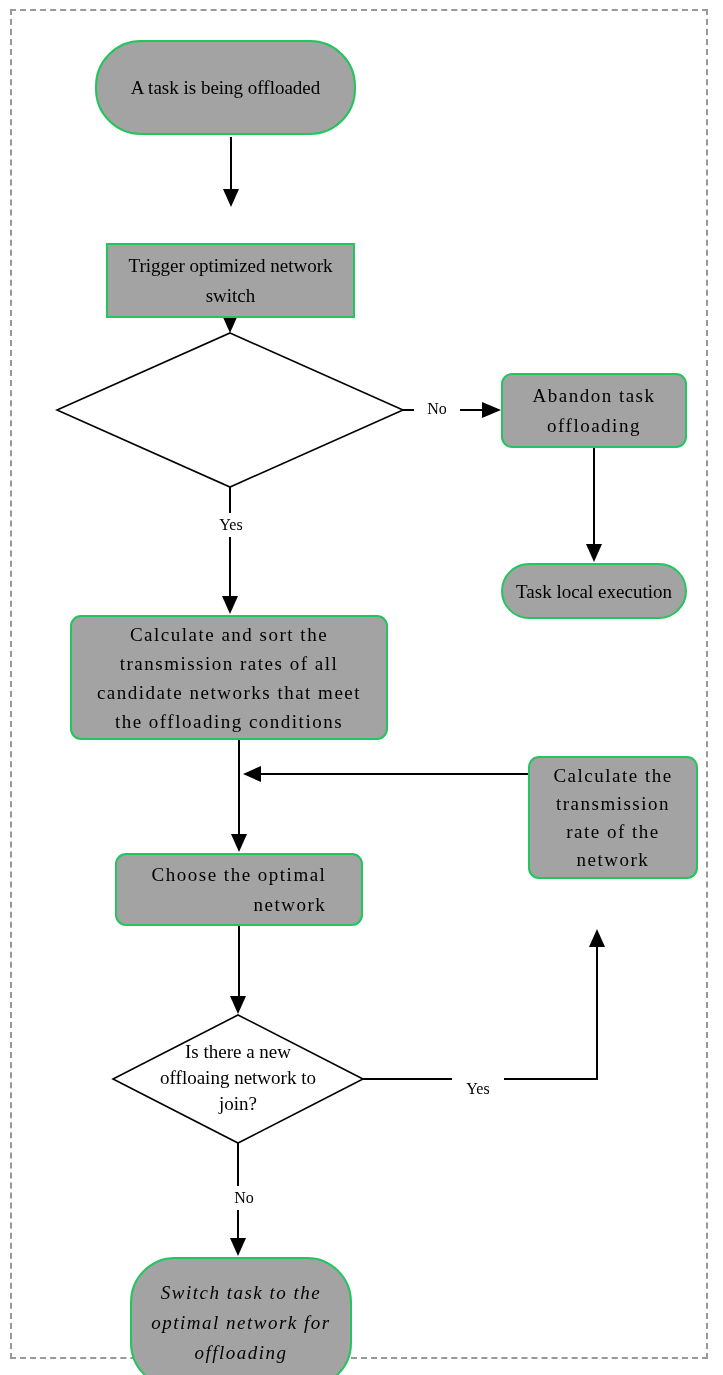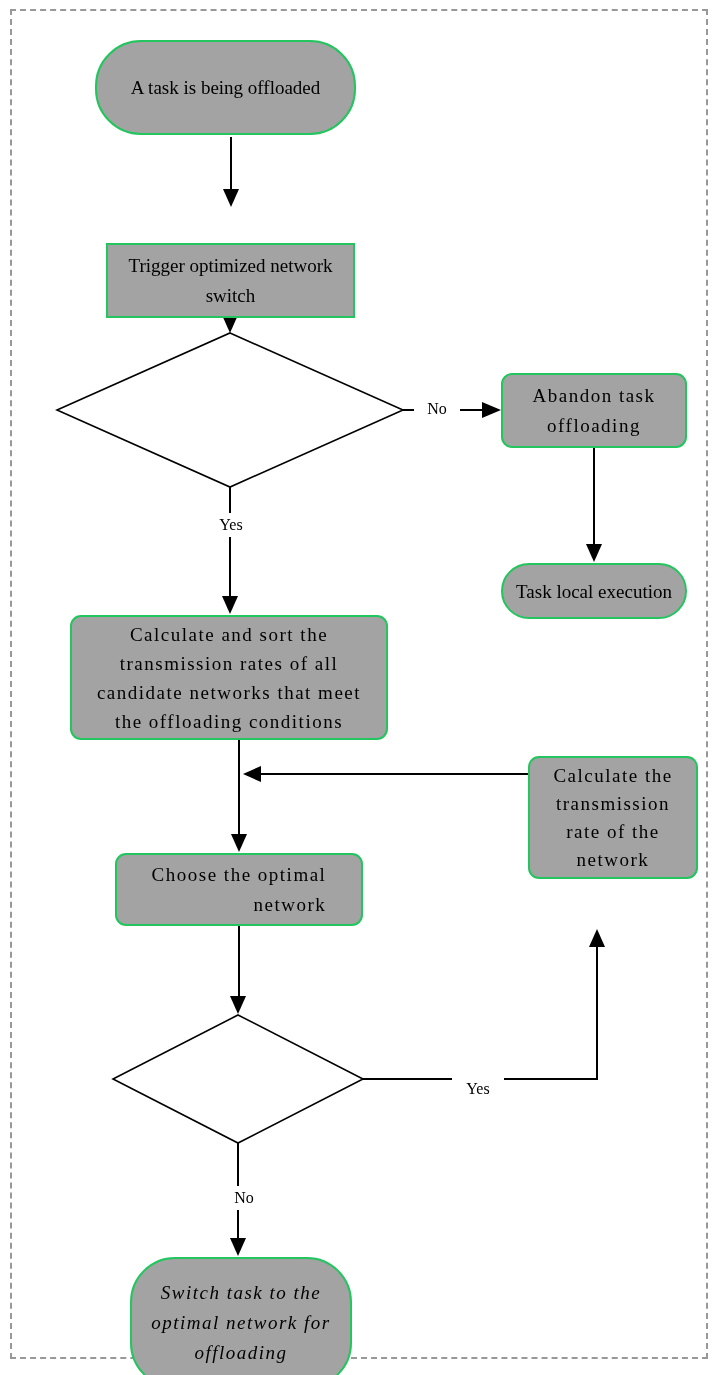--- a/index.html
+++ b/index.html
@@ -63,20 +63,23 @@
     <polygon points="238,1014 230,996 246,996" fill="#000"></polygon>
     <polygon points="597,929 589,947 605,947" fill="#000"></polygon>
     <polygon points="238,1256 230,1238 246,1238" fill="#000"></polygon>
   </svg>
 
   <div class="edge-label" style="left:414px;top:397px;width:46px;">No</div>
   <div class="edge-label" style="left:206px;top:513px;width:50px;">Yes</div>
   <div class="edge-label" style="left:452px;top:1077px;width:52px;">Yes</div>
   <div class="edge-label" style="left:221px;top:1186px;width:46px;">No</div>
 
+  <div class="diamond-label" style="left:140px;top:1039px;width:196px;line-height:26px;">Is there a new
+offloaing network to
+join?</div>
 
   <div class="node terminator" style="left:95px;top:40px;width:261px;height:95px;">A task is being offloaded</div>
 
   <div class="node" style="left:106px;top:207px;width:249px;height:75px;line-height:30px;margin-top:36px;">Trigger optimized network
 switch</div>
 
   <div class="node spaced" style="left:501px;top:373px;width:186px;height:75px;line-height:30px;">Abandon task
 offloading</div>
 
   <div class="node terminator" style="left:501px;top:563px;width:186px;height:56px;border-radius:37px;">Task local execution</div>

